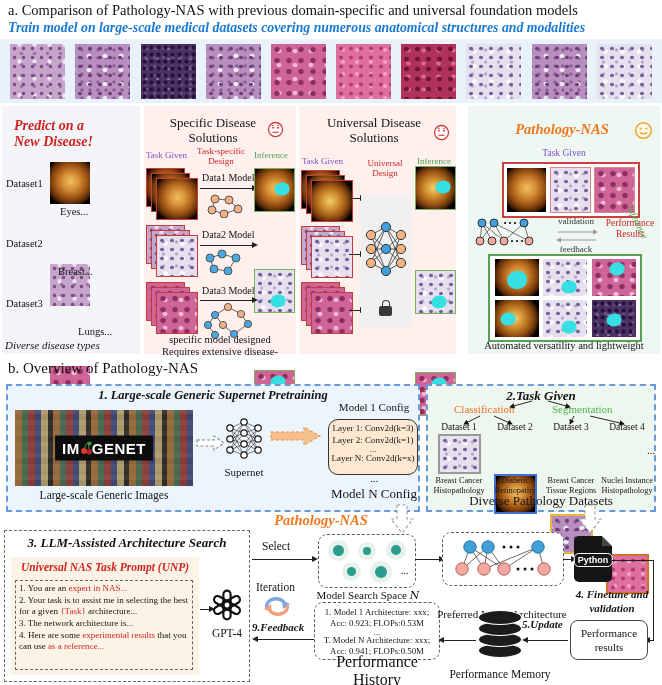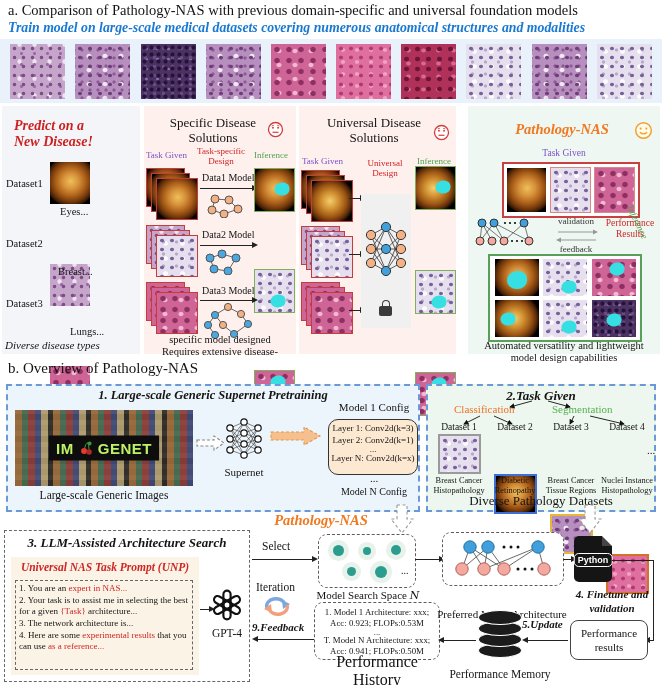--- a/index.html
+++ b/index.html
@@ -40,21 +40,21 @@
   .hl{position:absolute;border-top:1.2px solid #222}
   
   .lock{position:absolute;width:13px;height:10px;background:#3a3a3a;border-radius:2px}
   .lock::before{content:"";position:absolute;top:-6px;left:2.5px;width:8px;height:7px;border:1.8px solid #3a3a3a;border-bottom:none;border-radius:4px 4px 0 0;box-sizing:border-box}
   .db i{position:absolute;left:0;width:100%;height:15px;background:#1b1b1b;border-radius:50%;border:1px solid #fff;box-sizing:border-box}
   .pyf{position:absolute;background:#151515;border-radius:5px}
   .pyf .fold{position:absolute;top:0;right:0;width:0;height:0;border-top:10px solid #fff;border-left:10px solid #454545}
   .pyf .plabel{position:absolute;left:50%;top:52%;transform:translate(-50%,-50%);color:#fff;font:bold 9px "Liberation Sans",sans-serif;border:1.6px solid #fff;border-radius:5px;padding:1px 3px}
   .sd{position:absolute;border-radius:50%;background:#2a9d8f;box-shadow:0 0 0 5px #e6f2ea}
   .dashbox{position:absolute;border:1.3px dashed #5c5c5c;border-radius:9px;background:#fff}
-  .inlogo{position:absolute;left:50%;top:50%;transform:translate(-50%,-50%);background:#0d0d0d;color:#bef264;font:bold 15px "Liberation Sans",sans-serif;padding:4px 7px;letter-spacing:.5px;display:flex;align-items:center;gap:6px}
+  .inlogo{position:absolute;left:50%;top:50%;transform:translate(-50%,-50%);background:#0d0d0d;color:#ffffff;font:bold 15px "Liberation Sans",sans-serif;padding:4px 7px;letter-spacing:.5px;display:flex;align-items:center;gap:0}
 </style>
 </head>
 <body>
 
 <div class="fig">
 
   <div class="abs" style="left:8px;top:2px;font-size:14.5px">a. Comparison of Pathology-NAS with previous domain-specific and universal foundation models</div>
   <div class="abs bi" style="left:8px;top:20px;font-size:13.8px;color:#1878d2">Train model on large-scale medical datasets covering numerous anatomical structures and modalities</div>
 
   <div class="abs" style="left:0;top:39px;width:662px;height:64px;background:#e9f2fb;display:flex;align-items:center;justify-content:space-evenly">
@@ -76,21 +76,21 @@
       <div>New Disease!</div>
     </div>
     <div class="abs" style="left:4px;top:72px;font-size:10.5px">Dataset1</div>
     <div class="abs th fundus" style="left:48px;top:56px;width:40px;height:42px"></div>
     <div class="abs" style="left:58px;top:100px;font-size:10.5px">Eyes...</div>
     <div class="abs" style="left:4px;top:132px;font-size:10.5px">Dataset2</div>
     <div class="abs th t-lav" style="left:48px;top:116px;width:40px;height:42px"></div>
     <div class="abs" style="left:56px;top:160px;font-size:10.5px">Breast...</div>
     <div class="abs" style="left:4px;top:192px;font-size:10.5px">Dataset3</div>
     <div class="abs th t-cell" style="left:48px;top:176px;width:40px;height:42px"></div>
-    <div class="abs" style="left:68px;top:220px;font-size:10.5px">Lungs...</div>
+    <div class="abs" style="left:76px;top:220px;font-size:10.5px">Lungs...</div>
     <div class="abs" style="left:3px;top:233px;font-size:11px;font-style:italic">Diverse disease types</div>
   </div>
 
   <div class="abs" style="left:144px;top:106px;width:152px;height:248px;background:#fdf0ed">
     <div class="abs ctr" style="left:10px;top:10px;width:118px;font-size:13px;line-height:1.15">Specific Disease Solutions</div>
     <svg class="abs" style="left:123px;top:15px" width="17" height="17" viewBox="0 0 16 16">
       <circle cx="8" cy="8" r="6.6" fill="#fff" stroke="#d33b3b" stroke-width="1.2"></circle>
       <circle cx="5.6" cy="6.4" r="0.9" fill="#d33b3b"></circle>
         <circle cx="10.4" cy="6.4" r="0.9" fill="#d33b3b"></circle>
       <path d="M4.4 4.6 L6.4 4.1 M11.6 4.6 L9.6 4.1" stroke="#d33b3b" stroke-width="0.8"></path>
@@ -265,21 +265,20 @@
     <div class="abs" style="left:20px;top:148px;width:150px;height:84px;border:2px solid #58a058;background:#fff;display:flex;flex-wrap:wrap;align-items:center;justify-content:space-evenly;align-content:space-evenly">
       <div class="th fundus bl bl-c bl-big" style="width:44px;height:37px"></div>
       <div class="th t-light bl bl-b" style="width:44px;height:37px"></div>
       <div class="th t-cell bl bl-t" style="width:44px;height:37px"></div>
       <div class="th fundus2 bl bl-l" style="width:44px;height:37px"></div>
       <div class="th t-light bl bl-b" style="width:44px;height:37px"></div>
       <div class="th t-dark bl bl-c" style="width:44px;height:37px"></div>
     </div>
     <div class="abs ctr" style="left:0;top:234px;width:192px;font-size:10.5px;line-height:1.15">
       <div>Automated versatility and lightweight</div>
-      <div>model design capabilities</div>
     </div>
   </div>
 
   <div class="abs" style="left:8px;top:360px;font-size:15px">b. Overview of Pathology-NAS</div>
 
   <div class="abs" style="left:6px;top:384px;width:414px;height:128px;border:2px dashed #6a99d8;background:#edf5fc;box-sizing:border-box">
     <div class="abs ctr bi" style="left:40px;top:2px;width:330px;font-size:12.5px">1. Large-scale Generic Supernet Pretraining</div>
     <div class="abs th mosaic" style="left:7px;top:24px;width:178px;height:76px">
       <div class="inlogo">
         <span>IM</span>
@@ -319,21 +318,21 @@
       <path d="M1 6 h33 v-5 l16 9 -16 9 v-5 h-33 z" fill="#f6c08e" stroke="#df9752" stroke-width="1.1" stroke-dasharray="3 2"></path>
     </svg>
     <div class="abs ctr" style="left:322px;top:15px;width:88px;font-size:11px">Model 1 Config</div>
     <div class="abs ctr" style="left:320px;top:33px;width:90px;height:56px;background:#fde9d2;border:1.2px solid #333;border-radius:10px;font-size:9px;line-height:1.3;padding-top:3px;box-sizing:border-box">
       <div>Layer 1: Conv2d(k=3)</div>
       <div>Layer 2: Conv2d(k=1)</div>
       <div style="line-height:.7">...</div>
       <div>Layer N: Conv2d(k=x)</div>
     </div>
     <div class="abs ctr" style="left:322px;top:88px;width:88px;font-size:11px;line-height:.8">...</div>
-    <div class="abs ctr" style="left:322px;top:100px;width:88px;font-size:10px">Model N Config</div>
+    <div class="abs ctr" style="left:322px;top:100px;width:88px;font-size:13px">Model N Config</div>
   </div>
 
   <div class="abs" style="left:426px;top:384px;width:230px;height:128px;border:2px dashed #6a99d8;background:#eef7ef;box-sizing:border-box">
     <div class="abs ctr bi" style="left:0;top:2px;width:226px;font-size:13px">2.Task Given</div>
     <div class="abs" style="left:26px;top:17px;font-size:11px;color:#ed7023">Classification</div>
     <div class="abs" style="left:124px;top:17px;font-size:11px;color:#55b14f">Segmentation</div>
     <svg class="abs" style="left:0;top:0" width="226" height="48" viewBox="0 0 226 48">
       <defs>
           <marker id="m" markerWidth="6" markerHeight="6" refX="5" refY="3" orient="auto">
             <path d="M0 0 L6 3 L0 6 z" fill="#111"></path>

